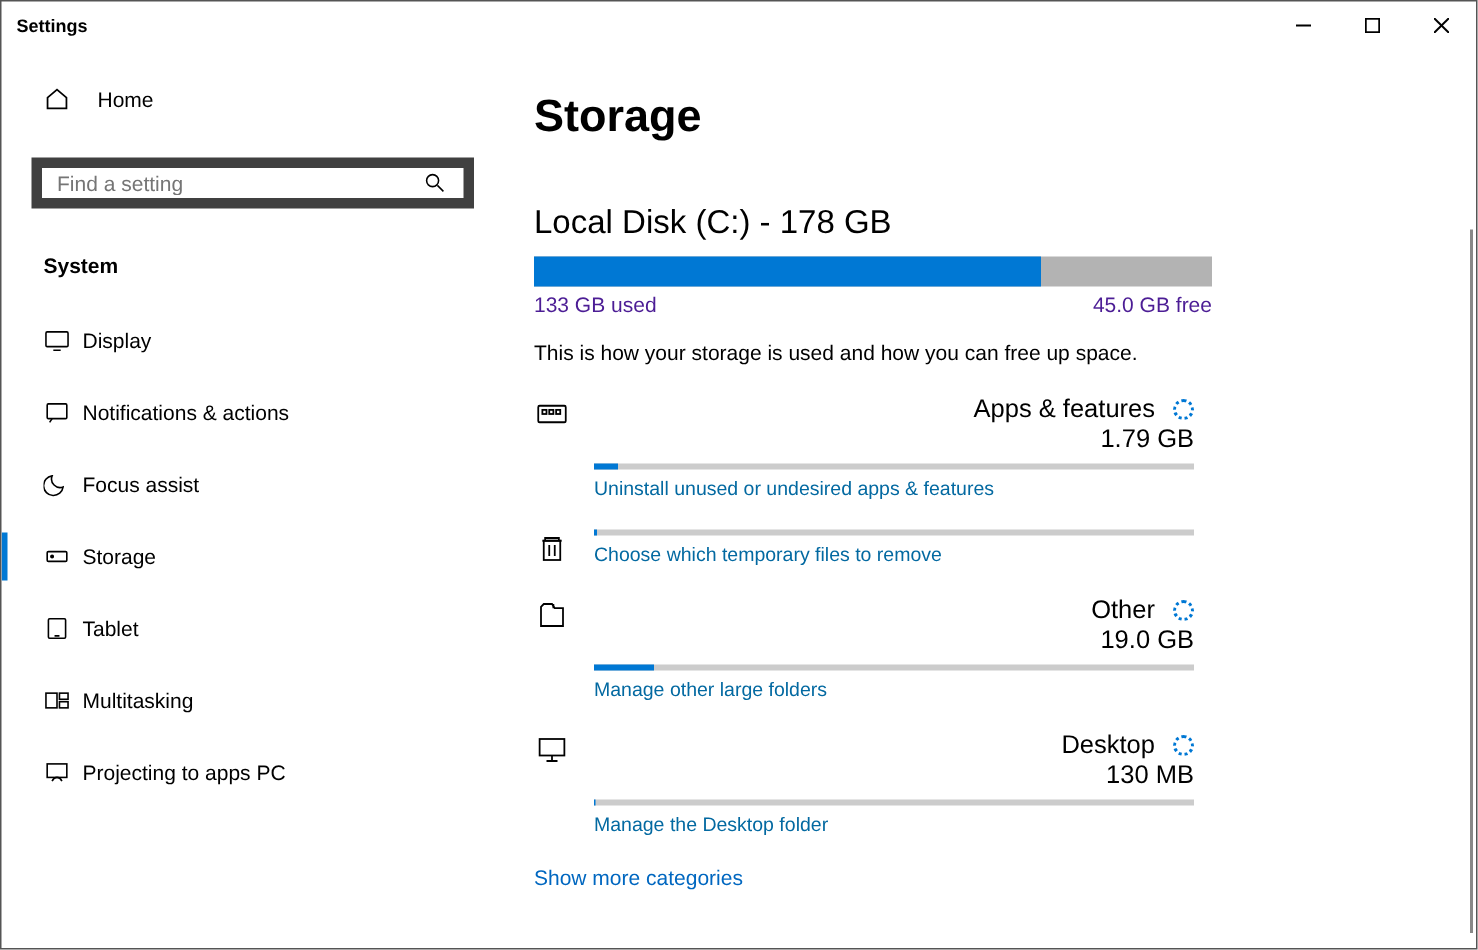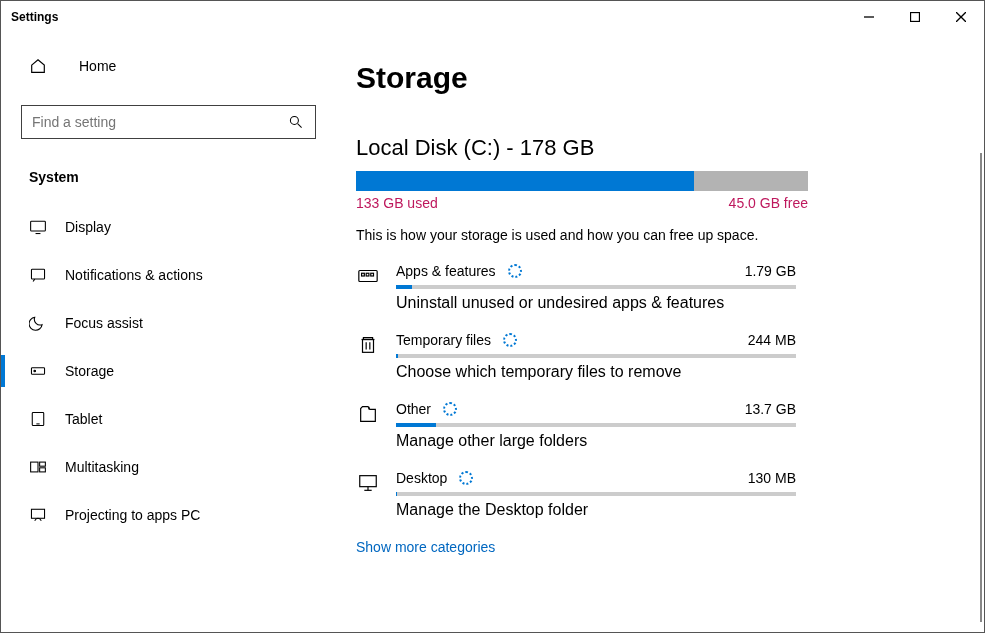--- a/index.html
+++ b/index.html
@@ -36,28 +36,28 @@
   }
   .sidebar {
     width: 335px;
     padding: 12px 20px 0 20px;
     overflow: hidden;
     position: relative;
   }
   .home-row {
     display: flex; align-items: center;
     height: 42px;
-    gap: 32px;
+    gap: 18px;
     padding-left: 8px;
     margin-bottom: 18px;
     cursor: default;
   }
   .icon { width: 18px; height: 18px; display:flex; align-items:center; justify-content:center; flex-shrink:0; }
   .search-box {
-    border: 1px solid #404040;
+    border: 7px solid #404040;
     height: 34px;
     display: flex;
     align-items: center;
     padding: 0 10px;
     margin-bottom: 22px;
   }
   .search-box input {
     flex: 1; border: none; outline: none;
     font-size: 14px; font-family: inherit;
     background: transparent;
@@ -65,21 +65,21 @@
   .category-label {
     font-weight: 600;
     font-size: 14px;
     padding-left: 8px;
     margin-bottom: 18px;
     margin-top: 30px;
   }
   .nav-item {
     display: flex; align-items: center;
     height: 48px;
-    gap: 18px;
+    gap: 8px;
     padding-left: 8px;
     font-size: 14px;
     cursor: default;
     position: relative;
   }
   .nav-item.active::before {
     content: "";
     position: absolute;
     left: -20px; top: 8px; bottom: 8px;
     width: 4px;
@@ -117,21 +117,21 @@
   }
   .big-bar-fill {
     height: 100%;
     background: #0078d4;
   }
   .big-bar-labels {
     width: 452px;
     display: flex;
     justify-content: space-between;
     font-size: 14px;
-    color: #be185d;
+    color: #4c1d95;
     margin-bottom: 16px;
   }
   .desc {
     font-size: 14px;
     margin-bottom: 20px;
   }
   .cat-row {
     display: flex;
     width: 440px;
     gap: 16px;
@@ -141,40 +141,41 @@
   .cat-icon {
     width: 24px;
     padding-top: 2px;
     display:flex; justify-content:center;
     flex-shrink: 0;
   }
   .cat-body { flex: 1; }
   .cat-top {
     display: flex; justify-content: space-between;
     align-items: flex-end;
-    font-size: 14px;
+    font-size: 17px;
     margin-bottom: 6px;
+    flex-direction: column;
   }
   .cat-title { display:flex; align-items:center; gap:12px; }
   .spinner {
     width: 14px; height: 14px;
     border: 2px dotted #0078d4;
     border-radius: 50%;
     display:inline-block;
   }
   .cat-bar {
     height: 4px;
     background: #ccc;
     width: 100%;
     margin-bottom: 5px;
   }
   .cat-bar-fill { height: 100%; background: #0078d4; }
   .cat-sub {
-    font-size: 16px;
-    color: #000000;
+    font-size: 13px;
+    color: #0369a1;
   }
   .scroll-indicator {
     position: absolute;
     right: 2px;
     top: 120px;
     bottom: 10px;
     width: 2px;
     background: #888;
   }
   svg { stroke: #000; fill: none; stroke-width:1.3; }
@@ -345,48 +346,41 @@
       <div class="cat-icon">
         <svg width="22" height="22" viewBox="0 0 24 24">
             <path d="M5 6h14"></path>
             <path d="M7 6V4h10v2"></path>
             <rect x="6" y="6" width="12" height="14"></rect>
             <line x1="10" y1="9" x2="10" y2="17"></line>
             <line x1="14" y1="9" x2="14" y2="17"></line>
           </svg>
       </div>
       <div class="cat-body">
-        <div class="cat-top">
-          <span class="cat-title">
-              <span>Temporary files</span>
-              <span class="spinner"></span>
-            </span>
-          <span>244 MB</span>
-        </div>
         <div class="cat-bar">
             <div class="cat-bar-fill" style="width:0.5%"></div>
           </div>
         <div class="cat-sub">Choose which temporary files to remove</div>
       </div>
     </div>
 
     <div class="cat-row">
       <div class="cat-icon">
         <svg width="22" height="22" viewBox="0 0 24 24">
             <path d="M6 4h6l2 3h6v13H4V6z"></path>
             <path d="M13 4v3"></path>
           </svg>
       </div>
       <div class="cat-body">
         <div class="cat-top">
           <span class="cat-title">
               <span>Other</span>
               <span class="spinner"></span>
             </span>
-          <span>13.7 GB</span>
+          <span>19.0 GB</span>
         </div>
         <div class="cat-bar">
             <div class="cat-bar-fill" style="width:10%"></div>
           </div>
         <div class="cat-sub">Manage other large folders</div>
       </div>
     </div>
 
     <div class="cat-row">
       <div class="cat-icon">

